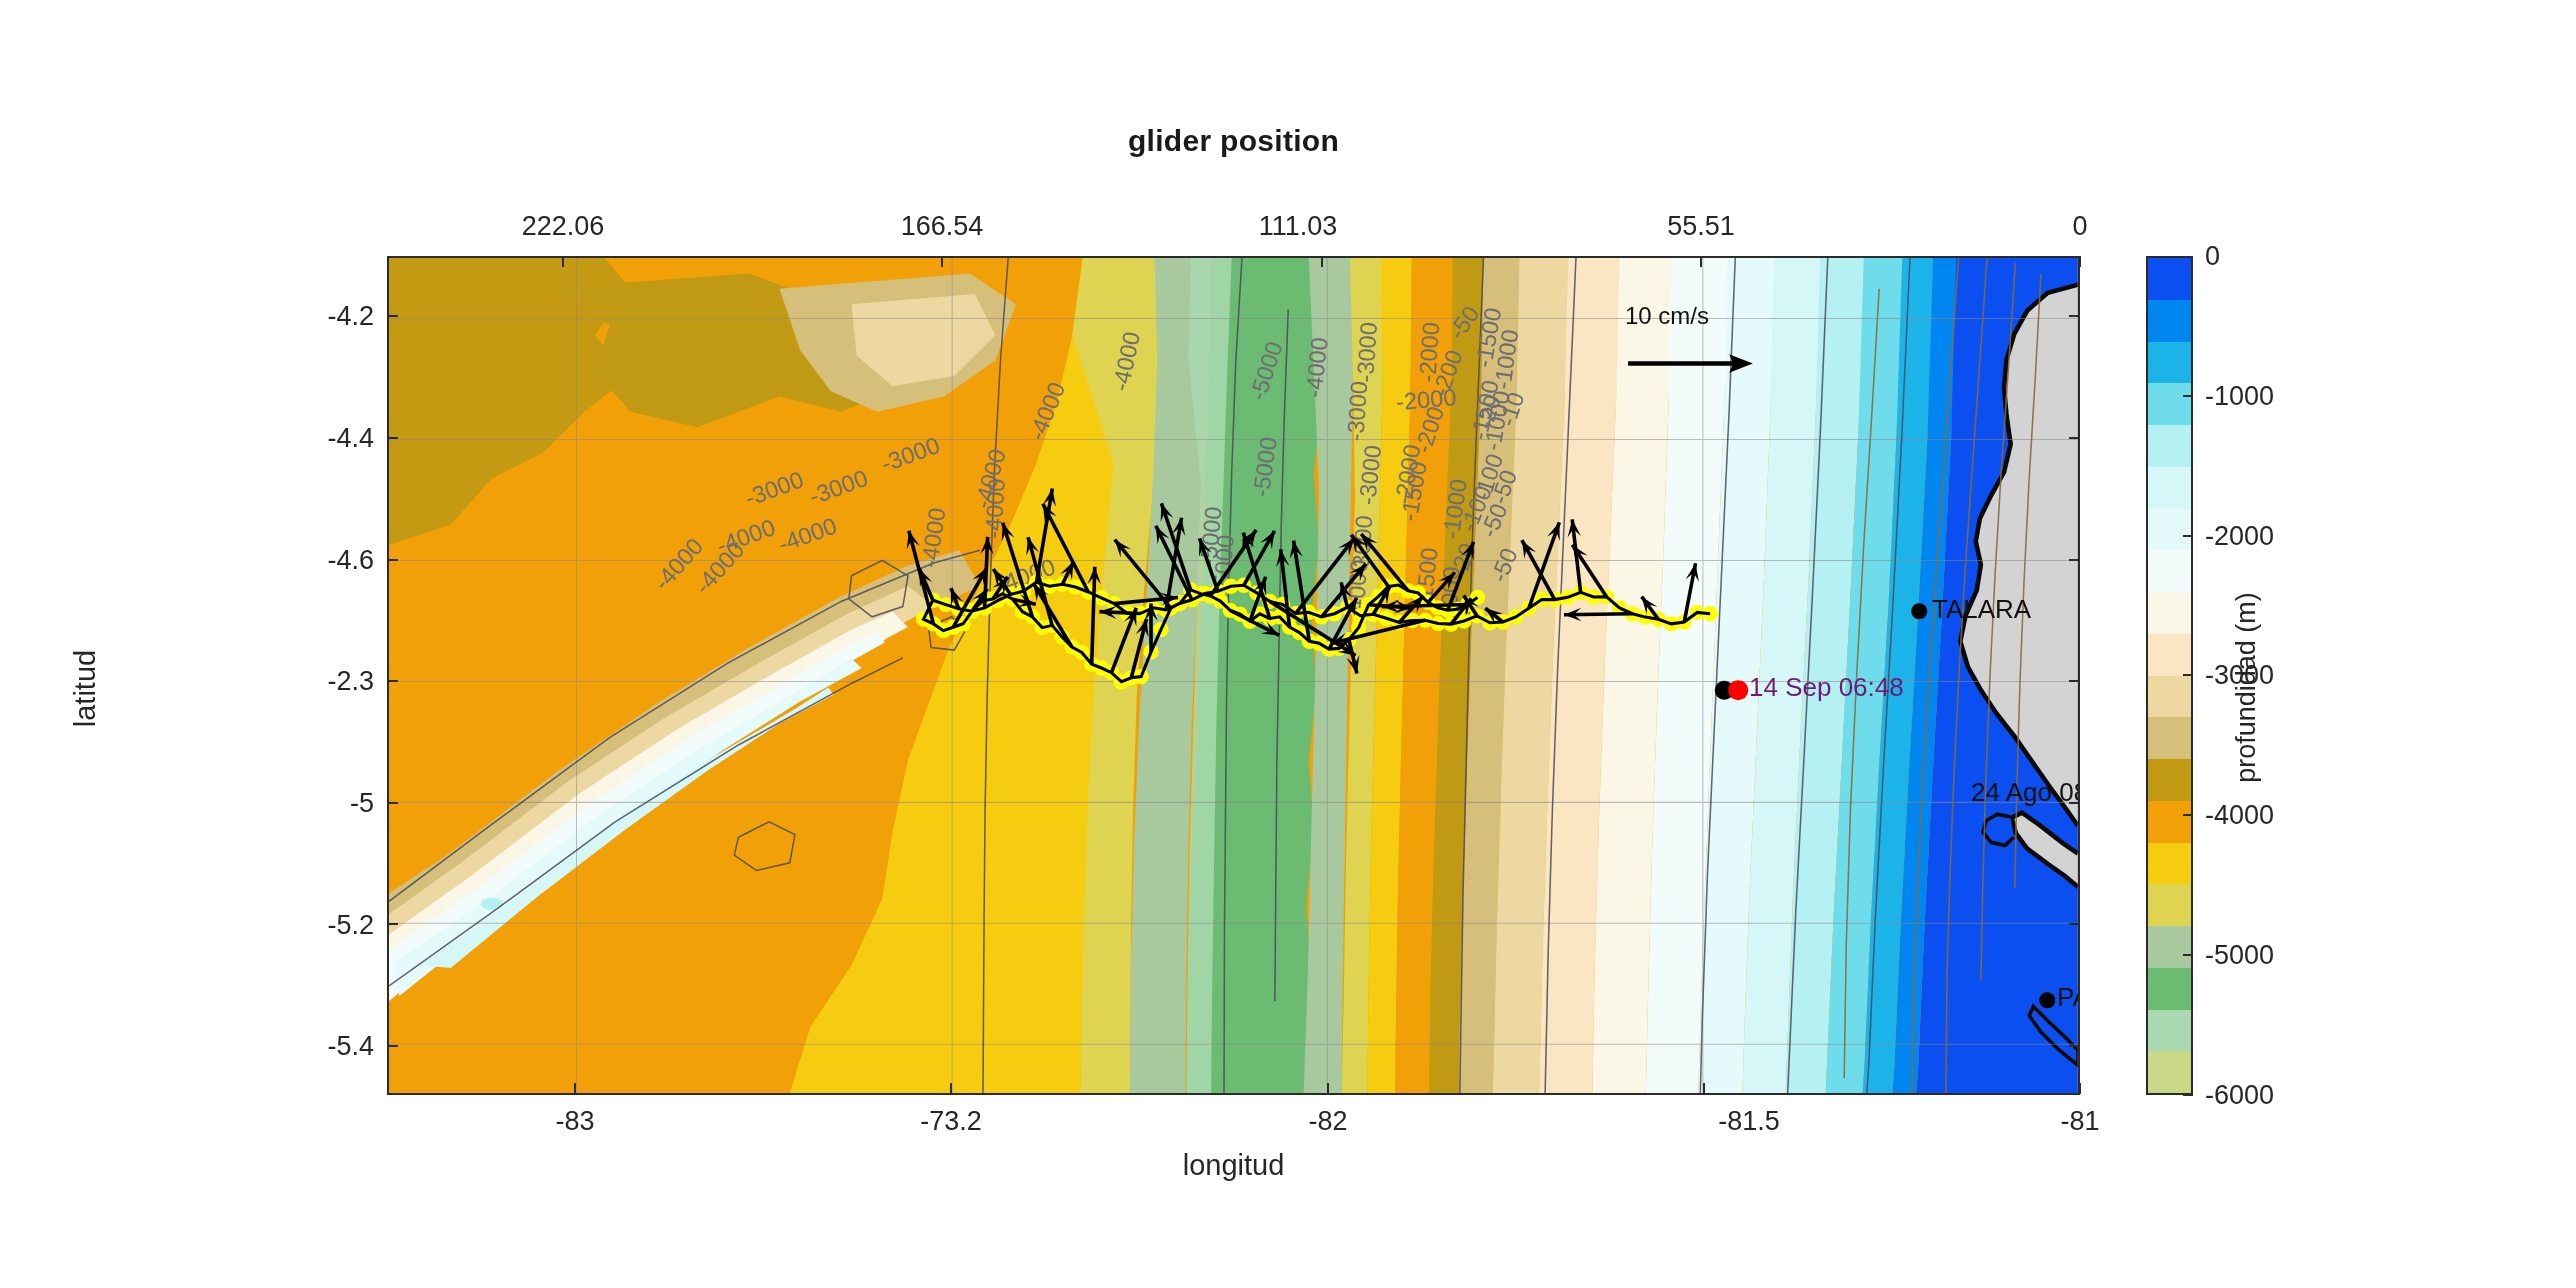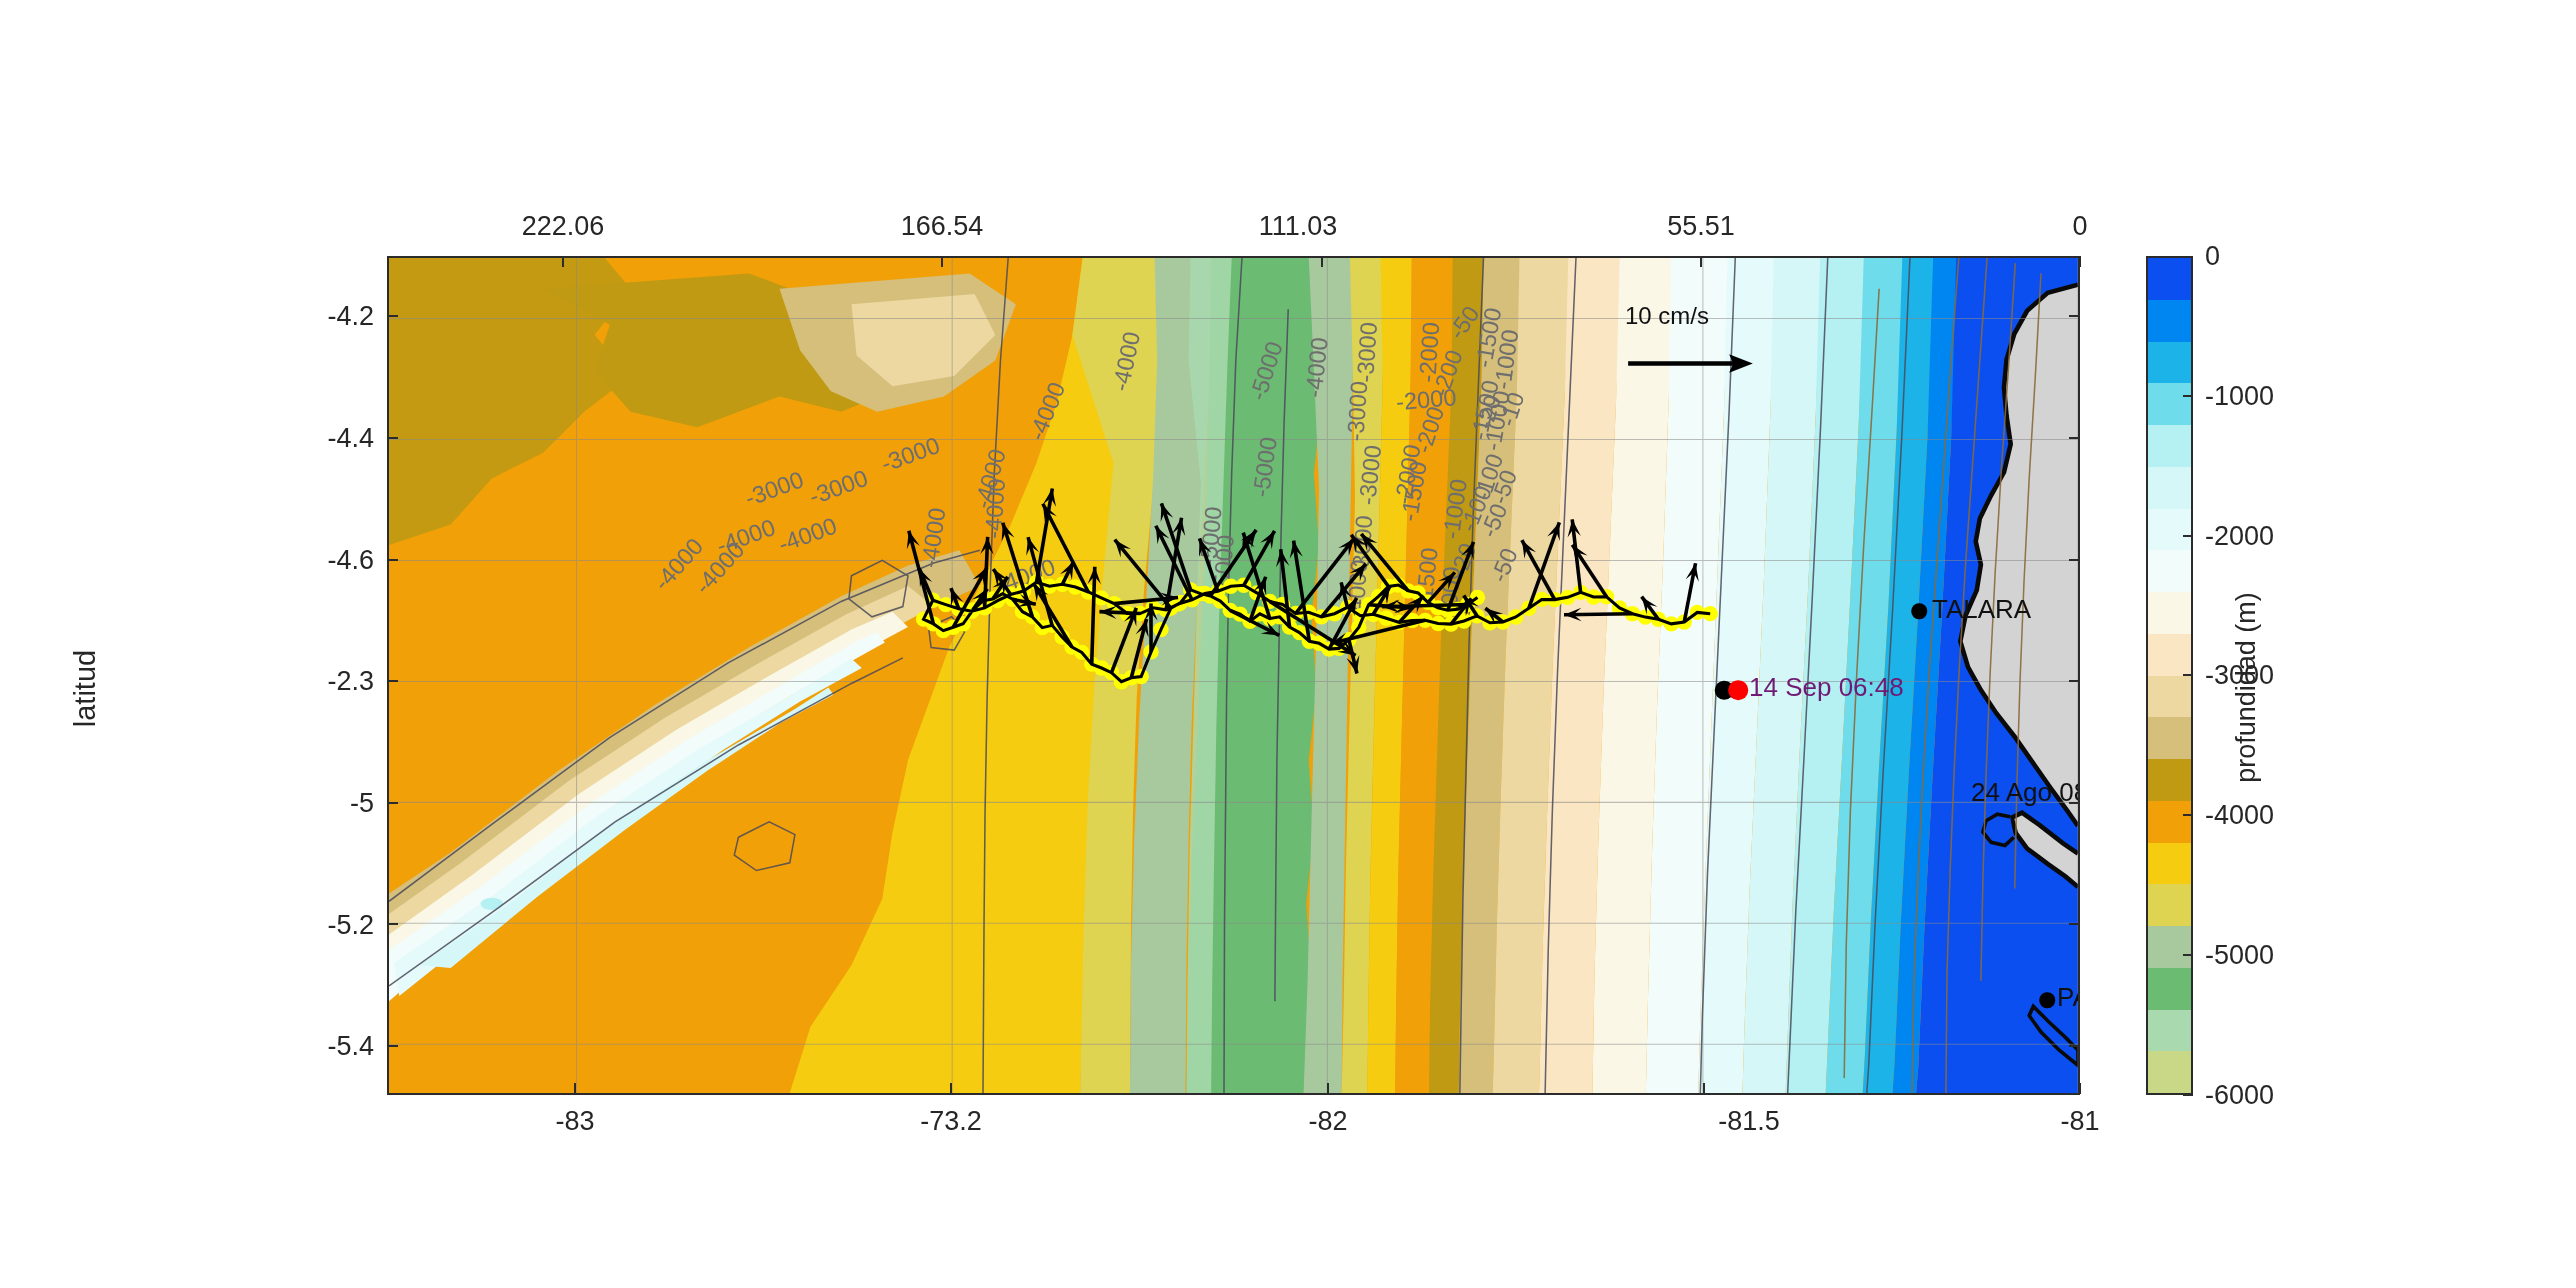--- a/index.html
+++ b/index.html
@@ -51,20 +51,22 @@
           transform:translate(-50%,-50%);}
   .blackdot{position:absolute;width:18.5px;height:18.5px;border-radius:50%;background:#000;
           transform:translate(-50%,-50%);}
   #quiver-key-label{position:absolute;font-size:24px;color:#111;white-space:nowrap;}
 </style>
 </head>
 <body>
 
 <div id="figure">
 
+  <div id="fig-title">glider position</div>
+  <div id="bottom-axis-label">longitud</div>
   <div id="left-axis-label">latitud</div>
   <div id="cbar-axis-label">profundidad (m)</div>
 
   <div id="axes">
     <svg id="mapsvg" viewBox="0 0 3287 1629" preserveAspectRatio="none">
       <defs>
         <clipPath id="axclip">
             <rect x="0" y="0" width="3287" height="1629"></rect>
           </clipPath>
       </defs>

